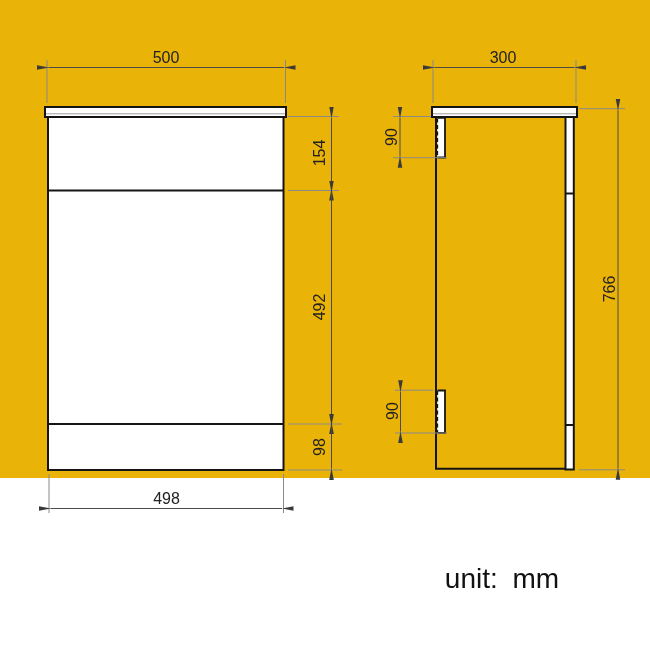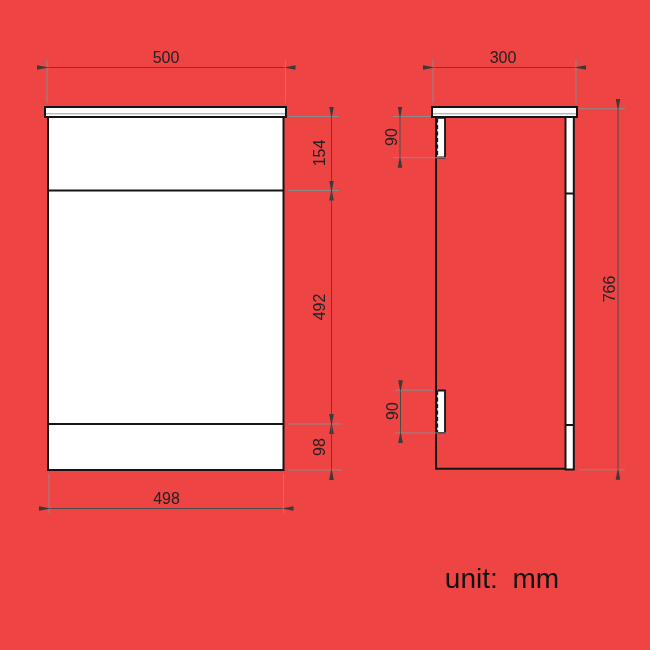--- a/index.html
+++ b/index.html
@@ -6,22 +6,22 @@
     margin: 0;
     padding: 0;
     background: #ffffff;
     width: 650px;
     height: 650px;
     overflow: hidden;
   }
   #canvas {
     position: relative;
     width: 650px;
-    height: 650px;
-    background: #ef4444;
+    height: 478px;
+    background: #eab308;
     text-align: right;
   }
   svg { display: block; }
   .obj {
     stroke: #141414;
     stroke-width: 2;
     fill: none;
   }
   .obj-fill {
     stroke: #141414;

